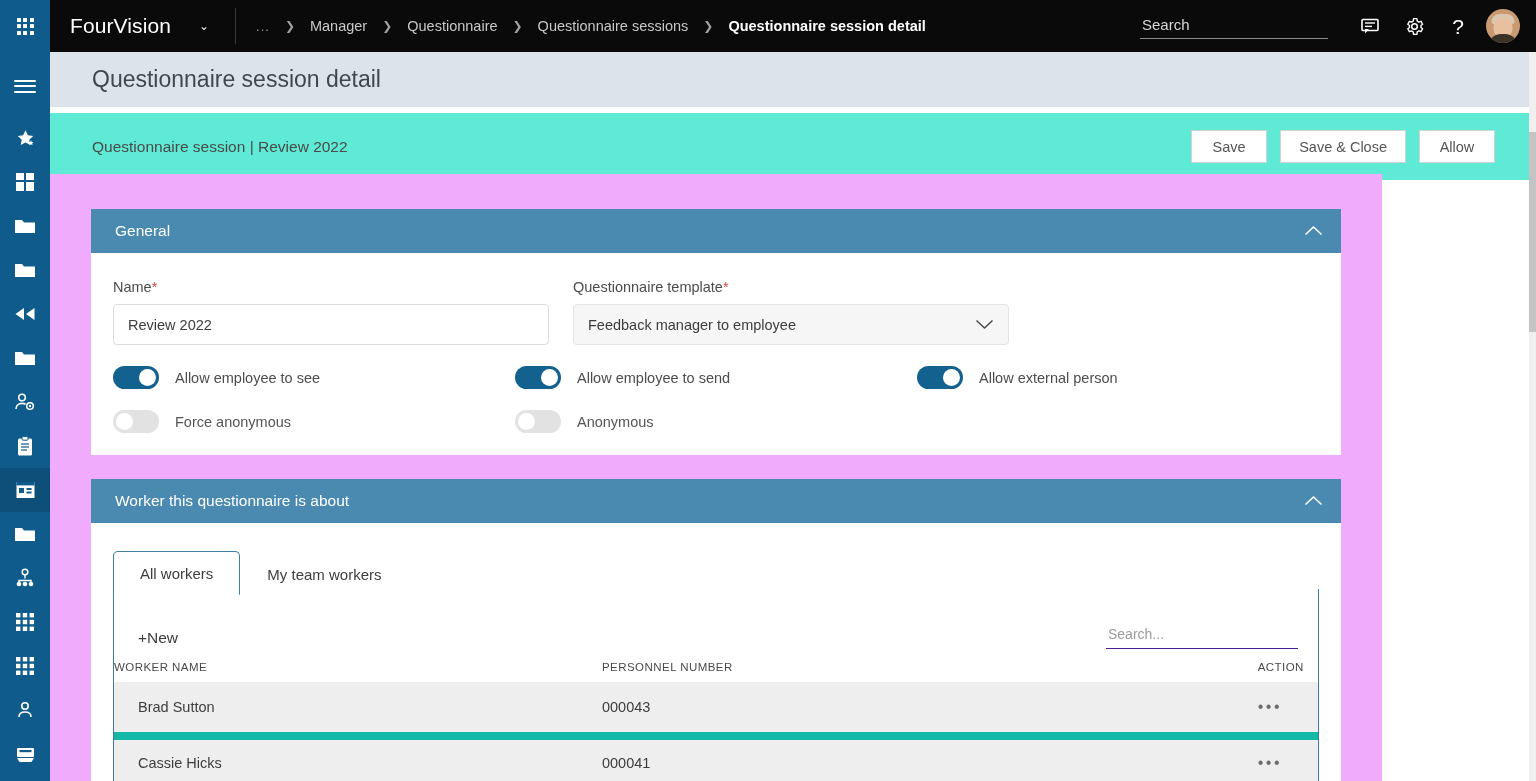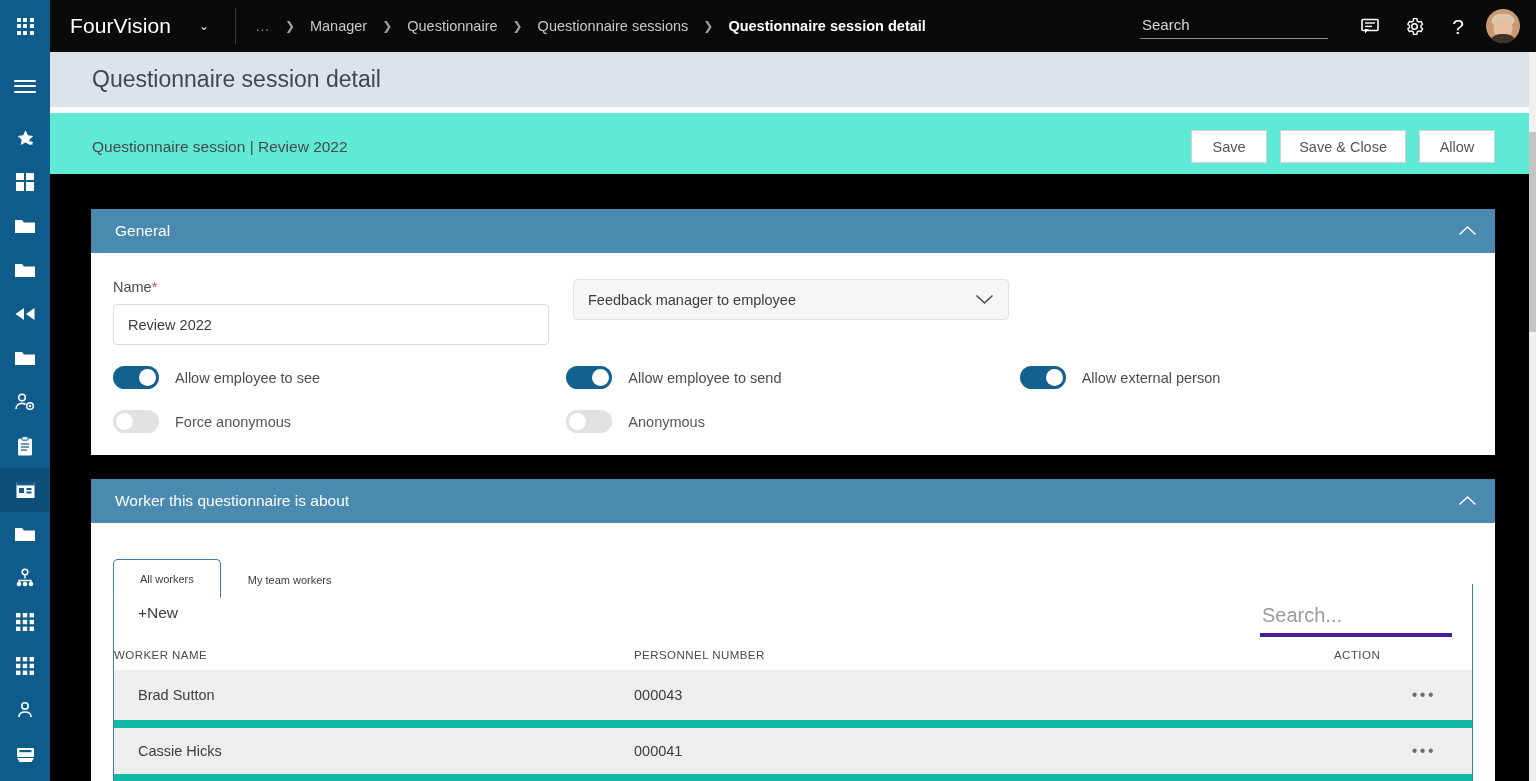--- a/index.html
+++ b/index.html
@@ -112,22 +112,22 @@
   }
   .action-btns { margin-left: auto; display: flex; gap: 13px; padding-right: 41px; }
   .btn {
     background: #ffffff; border: 1px solid #d2d2d2; border-radius: 0;
     color: #555555; font-size: 14.5px; font-family: inherit;
     height: 33px; min-width: 76px; padding: 0 18px; cursor: pointer;
   }
 
   
   .body-area {
-    position: absolute; top: 174px; left: 50px; width: 1486px; height: 607px;
-    background: #000000; overflow: hidden;
+    position: absolute; top: 174px; left: 50px; width: 1332px; height: 607px;
+    background: #f0abfc; overflow: hidden;
   }
   .card {
     background: #ffffff; margin: 0 41px 0 41px;
   }
   .card.general { margin-top: 35px; }
   .card.worker { margin-top: 24px; }
   .card-head {
     background: #4a8ab0; height: 44px; display: flex; align-items: center;
     padding: 0 0 0 24px; color: #ffffff;
   }
@@ -175,43 +175,43 @@
   .switch.on .knob { right: 3px; }
   .switch.off .knob { left: 3px; }
   .switch.on .knob { box-shadow: none; }
   .tlabel { font-size: 14.5px; color: #4c4c4c; margin-left: 16px; }
   .switch.off + .tlabel { color: #555555; }
 
   
   .tabs-wrap { padding: 22px 22px 0 22px; }
   .tabs { display: flex; align-items: flex-end; position: relative; }
   .tab {
-    font-size: 11px; color: #3d3d3d; padding: 13px 26px 12px 26px;
+    font-size: 15px; color: #3d3d3d; padding: 13px 26px 12px 26px;
     border: 1px solid transparent; border-bottom: none; cursor: pointer;
-    background: transparent; position: relative; top: 14px;
+    background: transparent; position: relative; top: 6px;
   }
   .tab.active {
     border-color: #3f7ea3; border-radius: 5px 5px 0 0; background: #ffffff;
     border-bottom: 1px solid #ffffff; z-index: 2;
   }
   .panel {
     border: 1px solid #3f7ea3; border-top: none; padding: 0;
     background: #ffffff;
   }
   .panel-top {
-    display: flex; align-items: flex-start; padding: 18px 20px 0 20px;
+    display: flex; align-items: flex-end; padding: 18px 20px 0 20px;
   }
   .new-btn {
     font-size: 15.5px; color: #3d3d3d; cursor: pointer; padding: 2px 4px;
     background: transparent; border: none; font-family: inherit;
   }
   .grid-search {
     margin-left: auto; width: 192px; background: transparent;
-    border: none; border-bottom: 4px solid #4c1d95; outline: none;
-    font-size: 20px; color: #555555; font-family: inherit; padding: 2px 2px 6px 2px;
+    border: none; border-bottom: 1px solid #4c1d95; outline: none;
+    font-size: 14px; color: #555555; font-family: inherit; padding: 2px 2px 6px 2px; margin-top: 17px;
   }
   .grid-search::placeholder { color: #9b9b9b; opacity: 1; }
   table.grid { width: 100%; border-collapse: collapse; margin-top: 12px; }
   table.grid th {
     font-size: 11.5px; color: #4a4a4a; font-weight: normal; letter-spacing: .45px;
     text-align: left; padding: 0 0 9px 0; text-transform: uppercase; margin-top: 40px;
   }
   th.c-name { padding-left: 24px; width: 520px; }
   th.c-num { width: 700px; }
   th.c-act { text-align: right; padding-right: 36px; }
@@ -460,20 +460,21 @@
         </span>
       </div>
       <div class="card-body">
 
         <div class="field-row">
           <div class="fcol">
             <label class="flabel"><span>Name</span><span class="req">*</span></label>
             <input class="ftext" type="text" value="Review 2022" style="">
           </div>
           <div class="fcol c2">
+            <label class="flabel"><span>Questionnaire template</span><span class="req">*</span></label>
             <div class="fselect">
               <span>Feedback manager to employee</span>
               <span class="chev">
                 <svg width="19" height="11" viewBox="0 0 19 11">
                     <path d="M1.5 1.5L9.5 9l8-7.5" stroke="#4a4a4a" stroke-width="1.5" fill="none"></path>
                   </svg>
               </span>
             </div>
           </div>
         </div>

